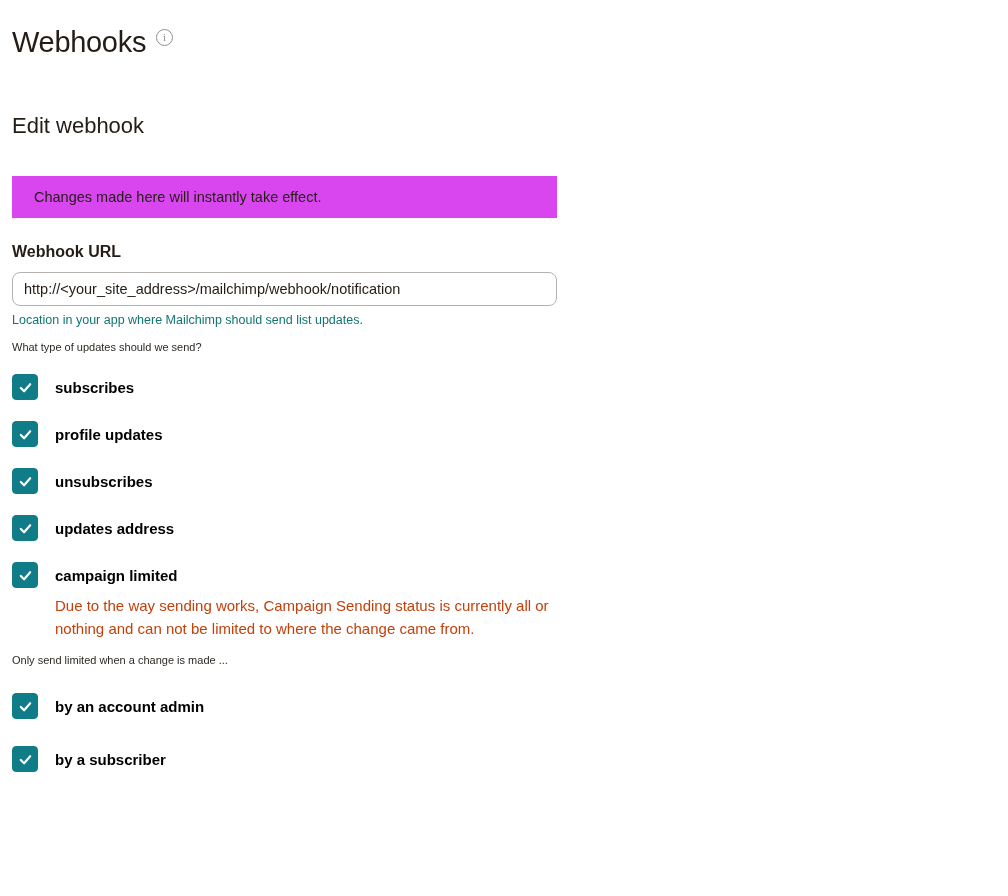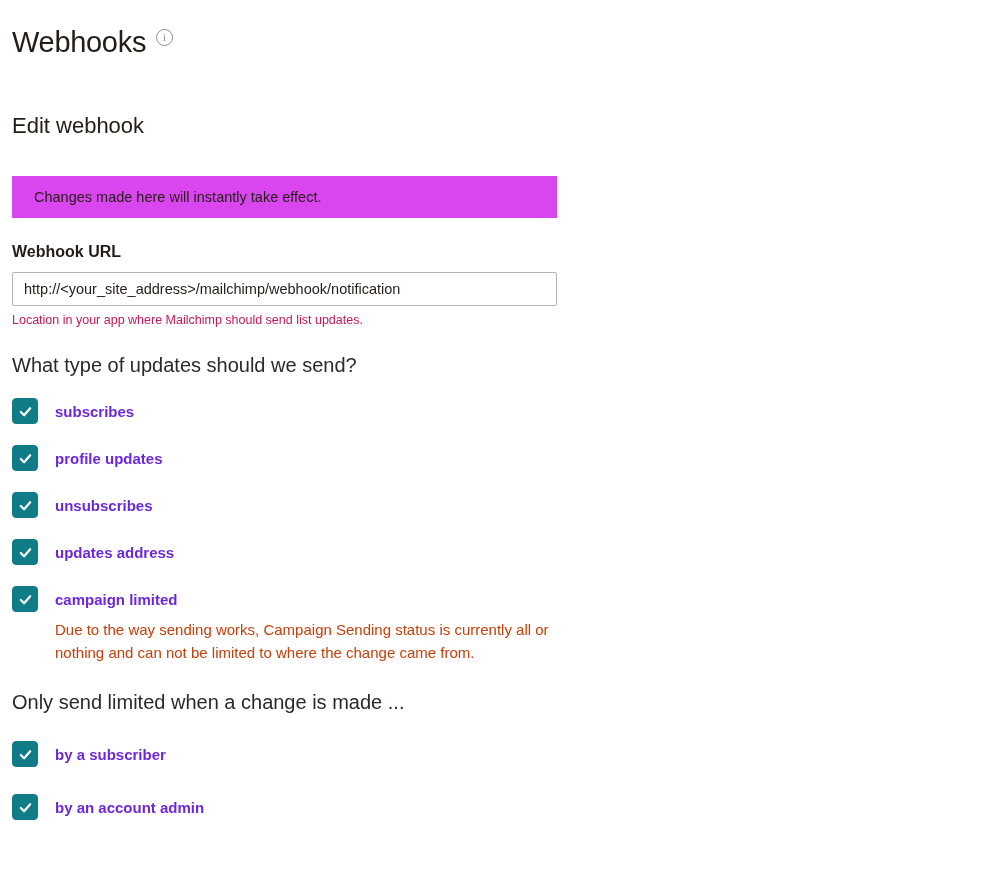--- a/index.html
+++ b/index.html
@@ -55,38 +55,38 @@
     margin-top: 25px;
     font-size: 16px;
     font-weight: bold;
     color: #241c15;
   }
   .url-input {
     margin-top: 11px;
     width: 545px;
     height: 34px;
     border: 1px solid #b4b3af;
-    border-radius: 2px;
+    border-radius: 8px;
     padding: 0 11px;
     font-size: 14.5px;
     font-family: "Liberation Sans", "DejaVu Sans", sans-serif;
     color: #241c15;
     background: #fff;
     outline: none;
     display: block;
   }
   .field-help {
     margin-top: 7px;
     font-size: 12.5px;
-    color: #be185d;
+    color: #0f766e;
   }
 
   .question {
-    margin-top: 27px;
-    font-size: 20px;
+    margin-top: 14px;
+    font-size: 11px;
     color: #2e2924;
   }
 
   
   .check-row {
     margin-top: 21px;
     display: flex;
     align-items: center;
     gap: 17px;
   }
@@ -101,21 +101,21 @@
     align-items: center;
     justify-content: center;
     cursor: pointer;
   }
   .checkbox .tick { display: none; }
   .checkbox.checked { background: #0f7c87; border-color: #0f7c87; }
   .checkbox.checked .tick { display: block; }
   .check-label {
     font-size: 15px;
     font-weight: bold;
-    color: #6d28d9;
+    color: #000000;
     cursor: pointer;
   }
   .check-desc {
     margin: 6px 0 0 43px;
     width: 505px;
     font-size: 15px;
     line-height: 23px;
     color: #c2410c;
   }
 </style>
@@ -189,26 +189,26 @@
   <div class="check-desc">Due to the way sending works, Campaign Sending status is currently all or nothing and can not be limited to where the change came from.</div>
 
   <div class="question">Only send limited when a change is made ...</div>
 
   <div class="check-row wide-gap">
     <span class="checkbox checked">
       <svg class="tick" width="15" height="15" viewBox="0 0 16 16">
           <path d="M3 8.5 L6.5 12 L13 4.5" fill="none" stroke="#ffffff" stroke-width="2.3" stroke-linecap="round" stroke-linejoin="round"></path>
         </svg>
     </span>
+    <label class="check-label">by an account admin</label>
+  </div>
+
+  <div class="check-row wide-gap">
+    <span class="checkbox checked">
+      <svg class="tick" width="15" height="15" viewBox="0 0 16 16">
+          <path d="M3 8.5 L6.5 12 L13 4.5" fill="none" stroke="#ffffff" stroke-width="2.3" stroke-linecap="round" stroke-linejoin="round"></path>
+        </svg>
+    </span>
     <label class="check-label">by a subscriber</label>
   </div>
 
-  <div class="check-row wide-gap">
-    <span class="checkbox checked">
-      <svg class="tick" width="15" height="15" viewBox="0 0 16 16">
-          <path d="M3 8.5 L6.5 12 L13 4.5" fill="none" stroke="#ffffff" stroke-width="2.3" stroke-linecap="round" stroke-linejoin="round"></path>
-        </svg>
-    </span>
-    <label class="check-label">by an account admin</label>
-  </div>
-
 
 </div>
 
 </body></html>

